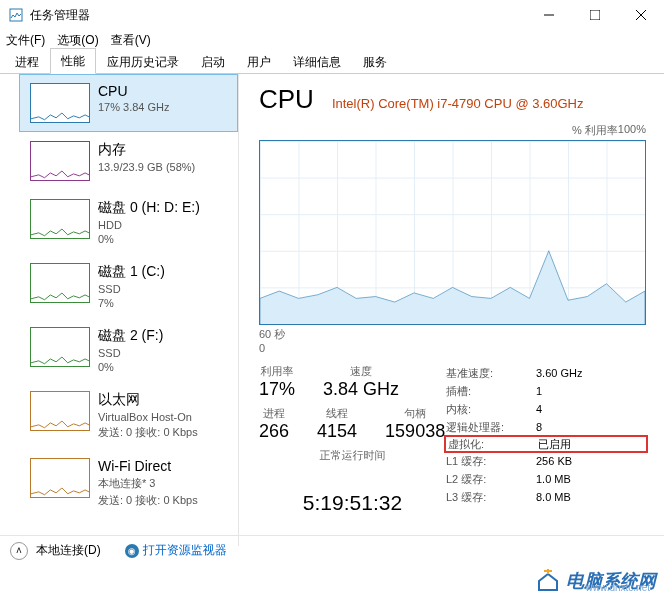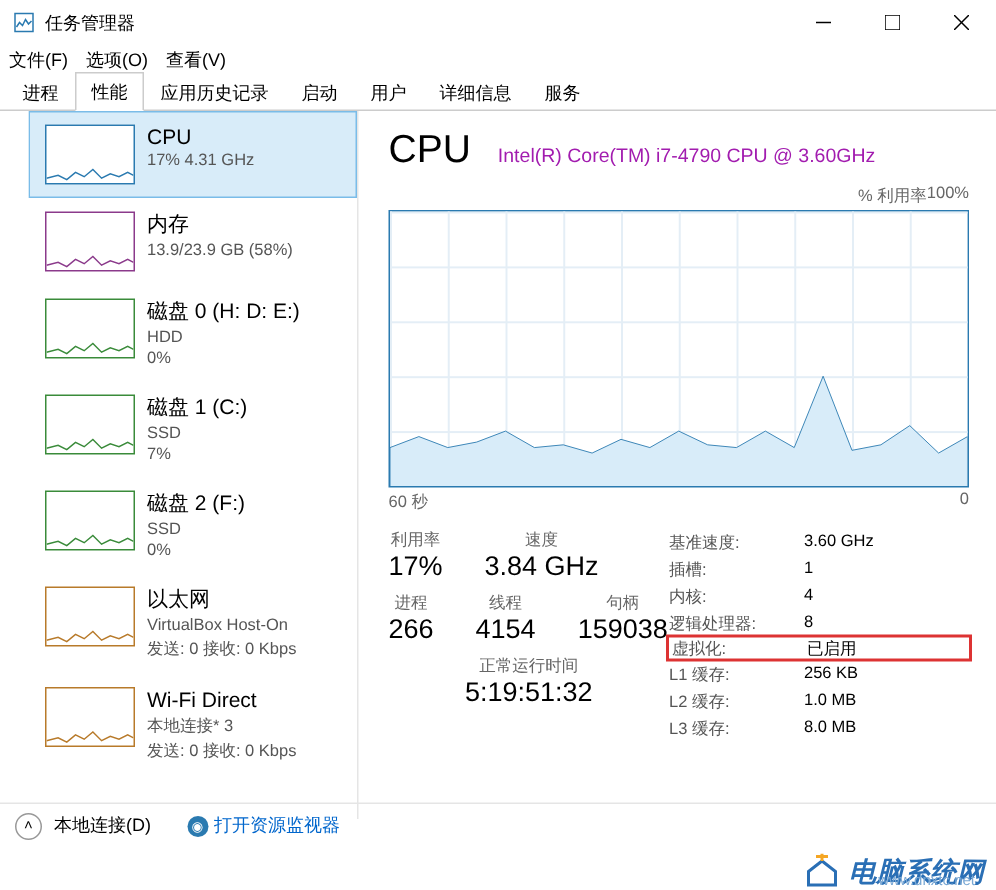--- a/index.html
+++ b/index.html
@@ -26,35 +26,35 @@
 .side-item { display:flex; gap:8px; padding:8px 10px; border:1px solid transparent; }
 .side-item.selected { background:#d8ecf9; border:1px solid #7abce8; }
 .thumb { width:60px; height:40px; border:1px solid #999; background:#fff; position:relative; flex-shrink:0; }
 .thumb svg { position:absolute; inset:0; }
 .sidelabel .name { font-size:14px; }
 .sidelabel .sub { font-size:11px; color:#555; margin-top:2px; }
 
 .detail { flex:1; padding:10px 18px 0 20px; position:relative; }
 .hdrline { display:flex; align-items:baseline; gap:18px; }
 .hdrline .big { font-size:26px; font-weight:400; }
-.hdrline .model { font-size:13px; color:#a21caf; }
+.hdrline .model { font-size:13px; color:#c2410c; }
 .axisrow { display:flex; justify-content:flex-end; font-size:11px; color:#666; margin-top:8px; }
 .chartbox { height:185px; border:1px solid #2a7ab0; background:#fff; position:relative; margin-top:2px; }
 .chartbox .grid { position:absolute; inset:0; background-image:linear-gradient(#e4eef6 1px,transparent 1px),linear-gradient(90deg,#e4eef6 1px,transparent 1px); background-size:10% 20%; }
 .chartbox svg { position:absolute; inset:0; width:100%; height:100%; }
-.xaxis { display:flex; justify-content:space-between; font-size:11px; color:#666; margin-top:2px; }
+.xaxis { display:flex; justify-content:space-between; font-size:11px; color:#666; margin-top:2px;flex-direction:column; }
 
 .statsrow { display:flex; margin-top:10px; gap:0; }
 .statsleft { flex:1;text-align:center; }
 .statgroup { display:flex; gap:28px; margin-bottom:6px; }
 .stat .lbl { font-size:11px; color:#666; }
 .stat .val { font-size:18px; }
 .stat.sm .val { font-size:18px; }
 .uptime .lbl { font-size:11px; color:#666; margin-top:6px; }
-.uptime .val { font-size:18px; }
+.uptime .val { font-size:21px;margin-top:28px; }
 
 .specs { width:200px; font-size:11px; }
 .specs .row { display:flex; height:18px; align-items:center; }
 .specs .k { width:90px; color:#555; }
 .specs .v { color:#000; }
 .specs .boxed { border:2px solid #d33; padding:1px 2px; margin:-1px -2px; }
 
 
 .bottombar { position:absolute; bottom:28px; left:0; right:0; height:30px; border-top:1px solid #e5e5e5; display:flex; align-items:center; padding:0 10px; gap:8px; font-size:12px; }
 .chev { width:18px; height:18px; border:1px solid #999; border-radius:50%; display:flex; align-items:center; justify-content:center; font-size:10px; }
@@ -115,21 +115,21 @@
 <div class="main">
   <div class="sidebar" id="sidebar">
       <div class="side-item selected">
         <div class="thumb" style="border-color: rgb(42, 122, 176);">
           <svg viewBox="0 0 60 40" preserveAspectRatio="none">
             <polyline points="0,36 8,34 14,37 20,32 26,35 32,30 38,36 44,33 50,35 56,32 60,34" fill="none" stroke="#2a7ab0" stroke-width="1"></polyline>
           </svg>
         </div>
         <div class="sidelabel">
           <div class="name">CPU</div>
-          <div class="sub">17% 4.31 GHz</div>
+          <div class="sub">17% 3.84 GHz</div>
         </div>
       </div>
       <div class="side-item">
         <div class="thumb" style="border-color: rgb(139, 58, 139);">
           <svg viewBox="0 0 60 40" preserveAspectRatio="none">
             <polyline points="0,36 8,34 14,37 20,32 26,35 32,30 38,36 44,33 50,35 56,32 60,34" fill="none" stroke="#8b3a8b" stroke-width="1"></polyline>
           </svg>
         </div>
         <div class="sidelabel">
           <div class="name">内存</div>

